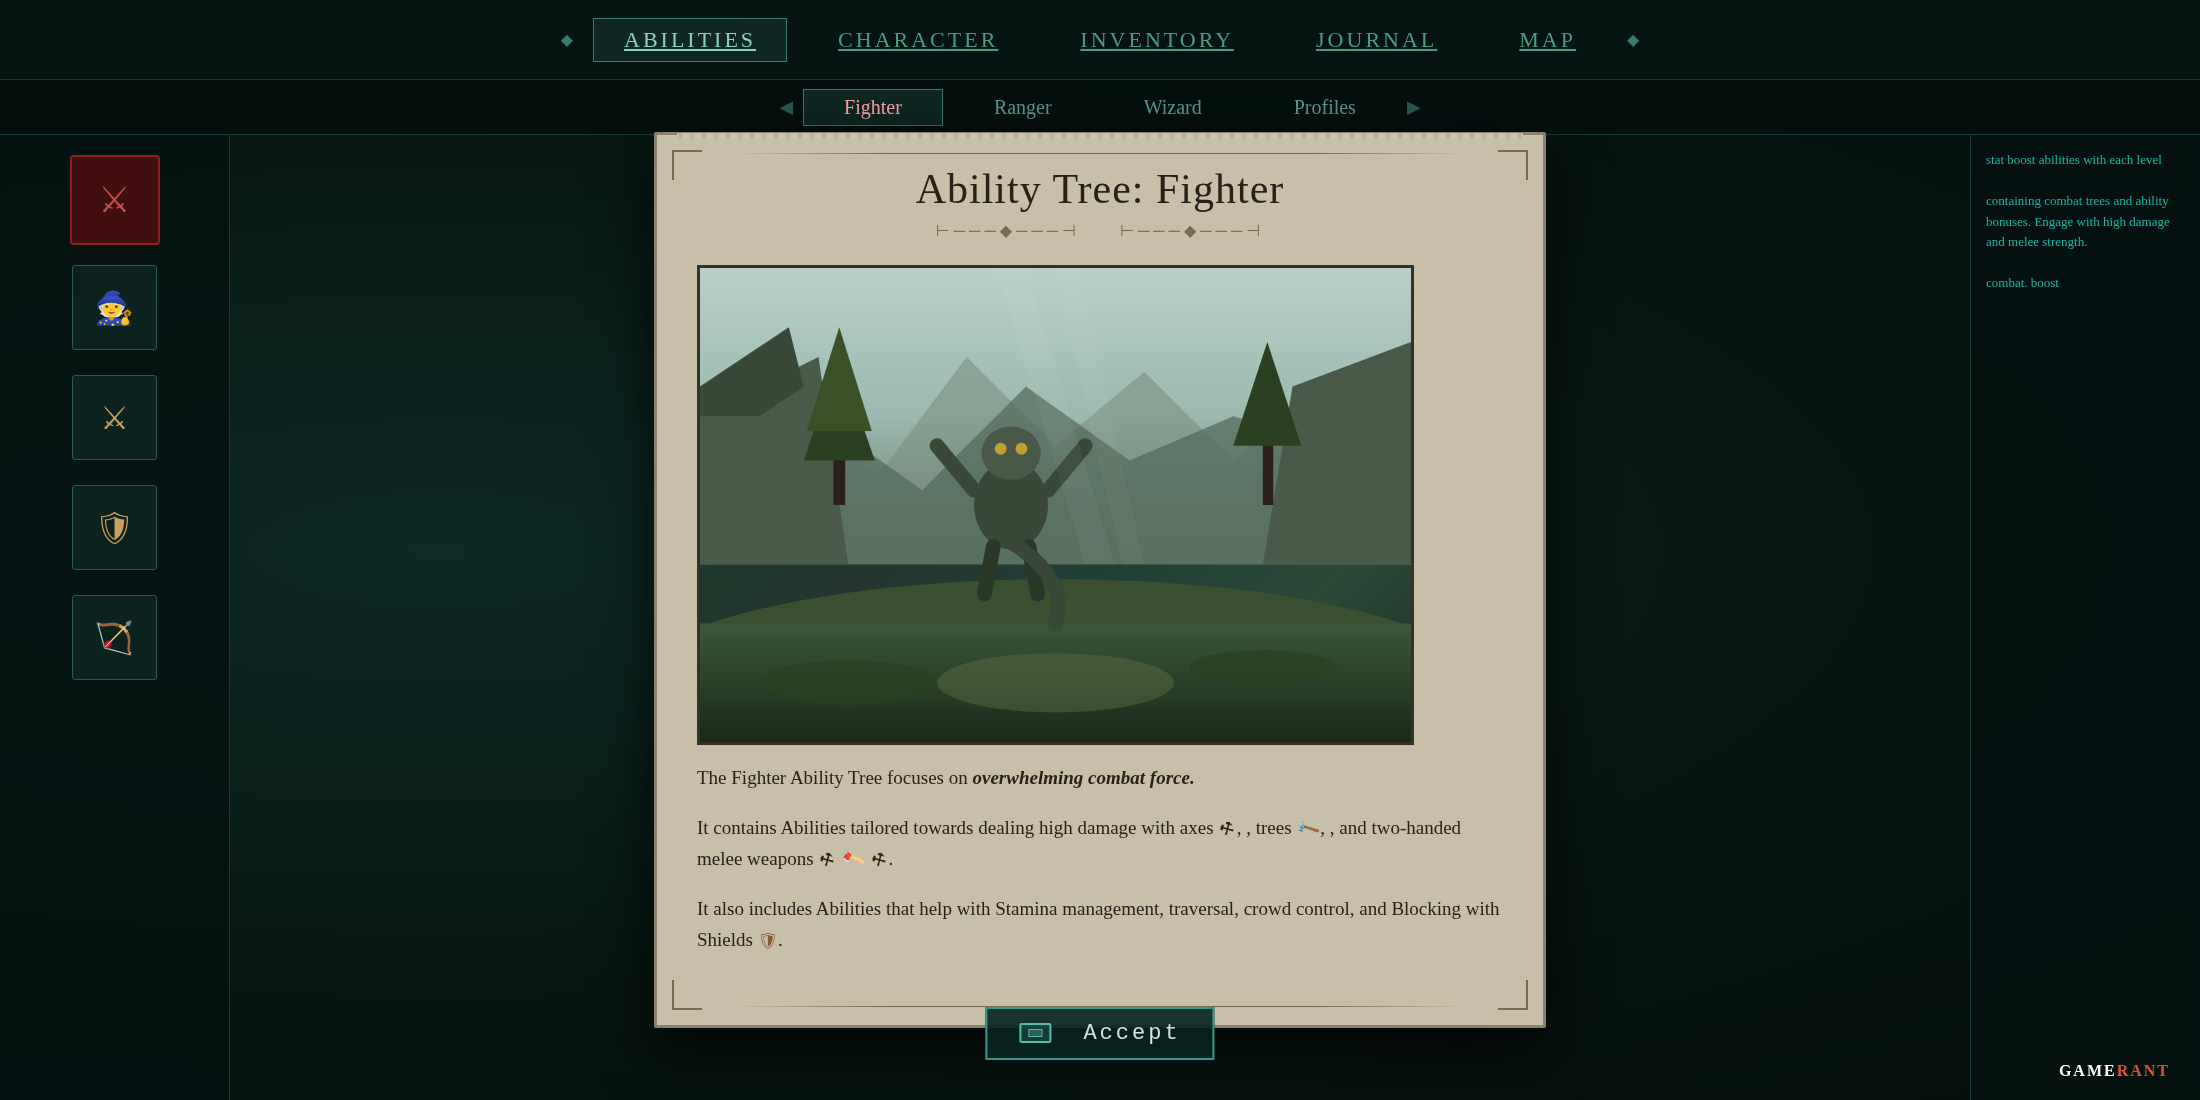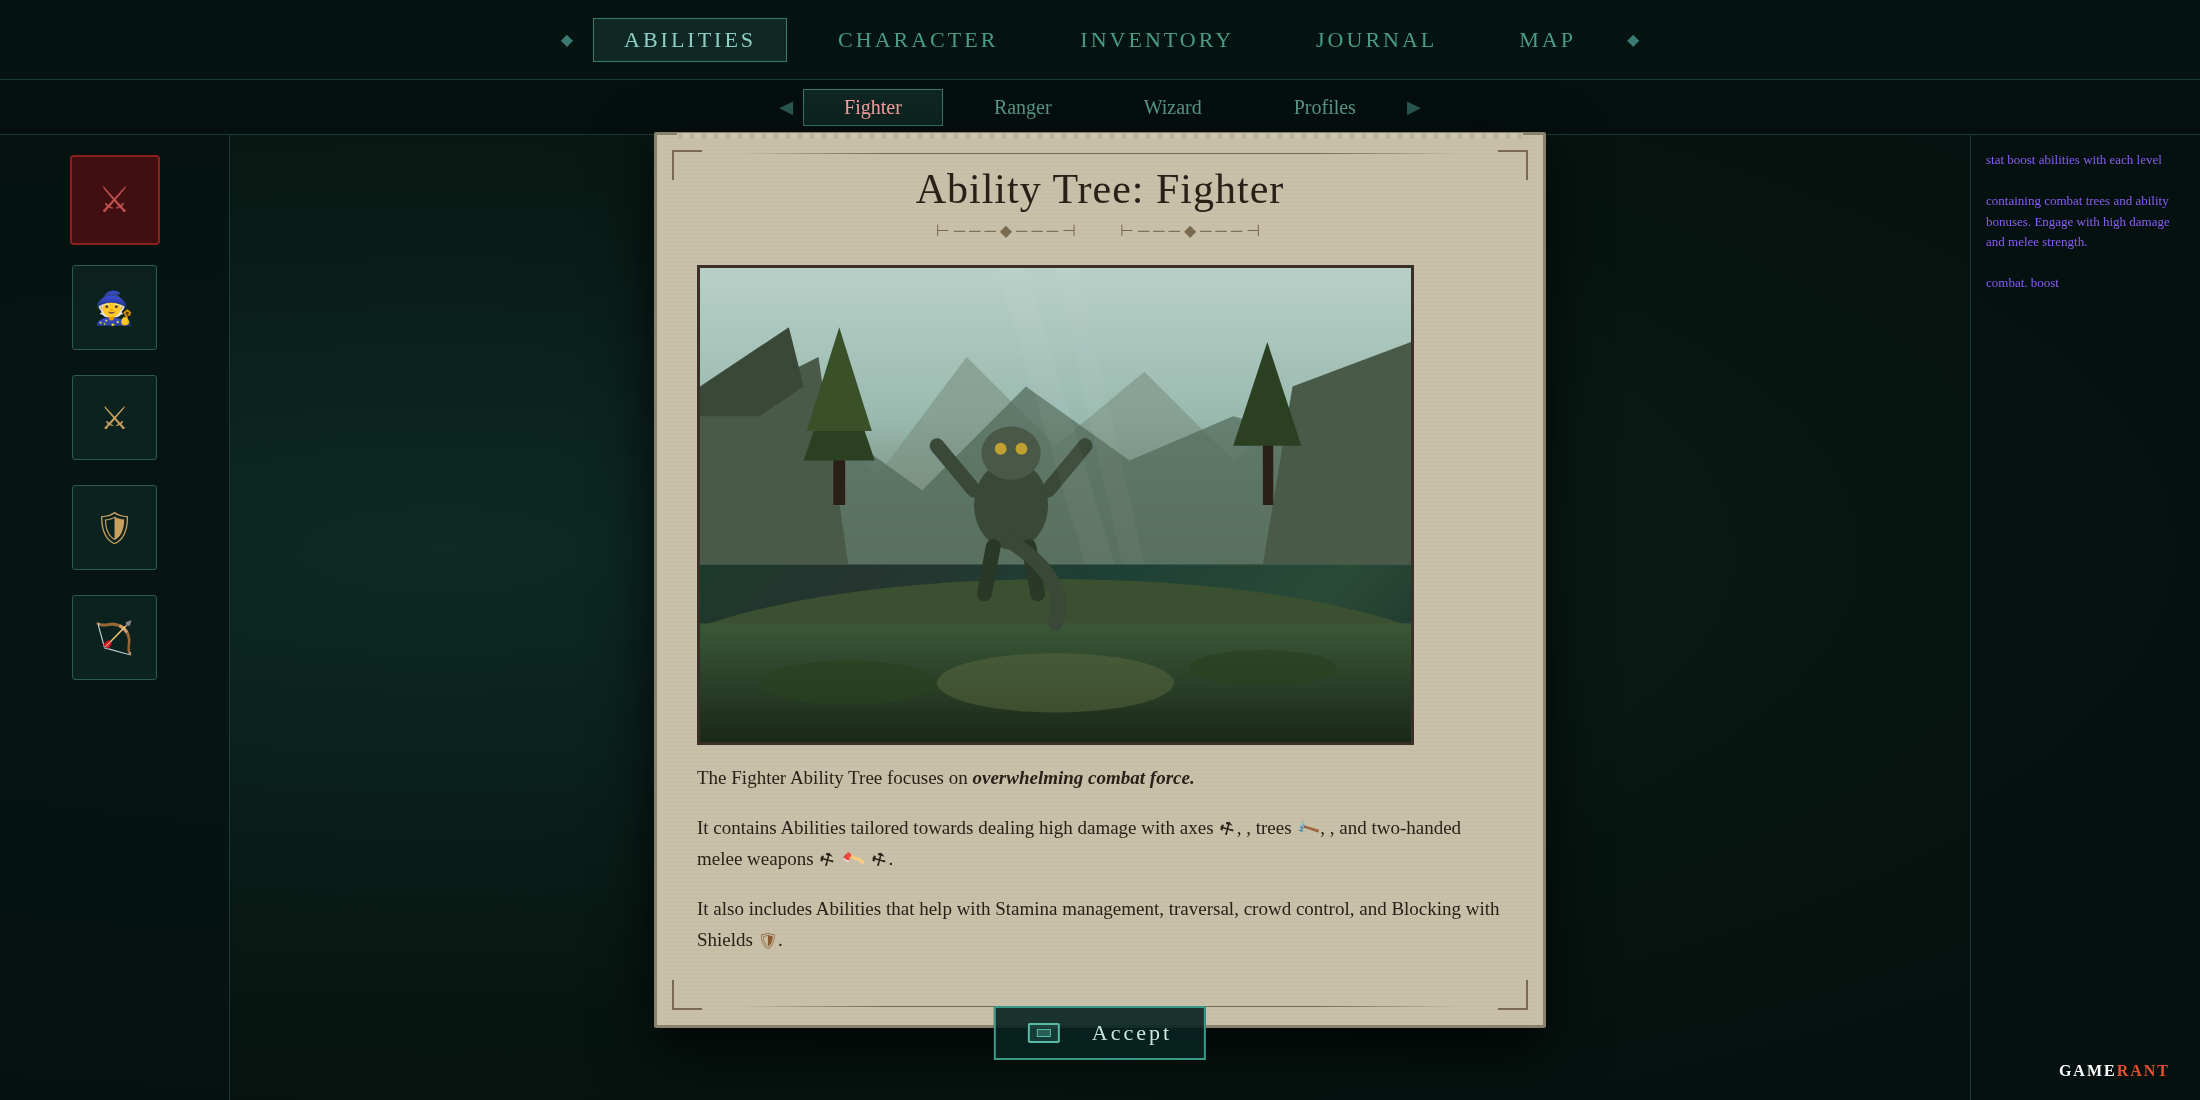--- a/index.html
+++ b/index.html
@@ -37,20 +37,21 @@
 
     .nav-tab {
       color: #4a9a8a;
       font-size: 22px;
       letter-spacing: 3px;
       text-transform: uppercase;
       padding: 8px 30px;
       cursor: pointer;
       border: 1px solid transparent;
       font-family: 'Georgia', serif;
+      text-decoration: underline;
     }
 
     .nav-tab.active {
       color: #8ecfc5;
       border-color: #3a7a70;
       background: rgba(58, 122, 112, 0.2);
     }
 
     .nav-dot {
       color: #3a7a70;
@@ -135,21 +136,21 @@
       right: 0;
       top: 135px;
       width: 230px;
       bottom: 0;
       background: rgba(5, 18, 16, 0.8);
       border-left: 1px solid #1a3a35;
       padding: 15px;
     }
 
     .right-text {
-      color: #8b5cf6;
+      color: #14b8a6;
       font-size: 13px;
       line-height: 1.6;
       margin-bottom: 20px;
     }
 
     
     .overlay {
       position: absolute;
       inset: 0;
       display: flex;
@@ -304,21 +305,21 @@
       position: absolute;
       bottom: -35px;
       left: 50%;
       transform: translateX(-50%);
     }
 
     .accept-button {
       background: rgba(8, 35, 32, 0.9);
       border: 2px solid #3a9a8a;
       color: #c8e8e0;
-      font-family: Liberation Serif, serif;
+      font-family: Liberation Mono, monospace;
       font-size: 22px;
       letter-spacing: 3px;
       padding: 12px 32px;
       cursor: pointer;
       display: flex;
       align-items: center;
       gap: 32px;
     }
 
     .button-icon {

